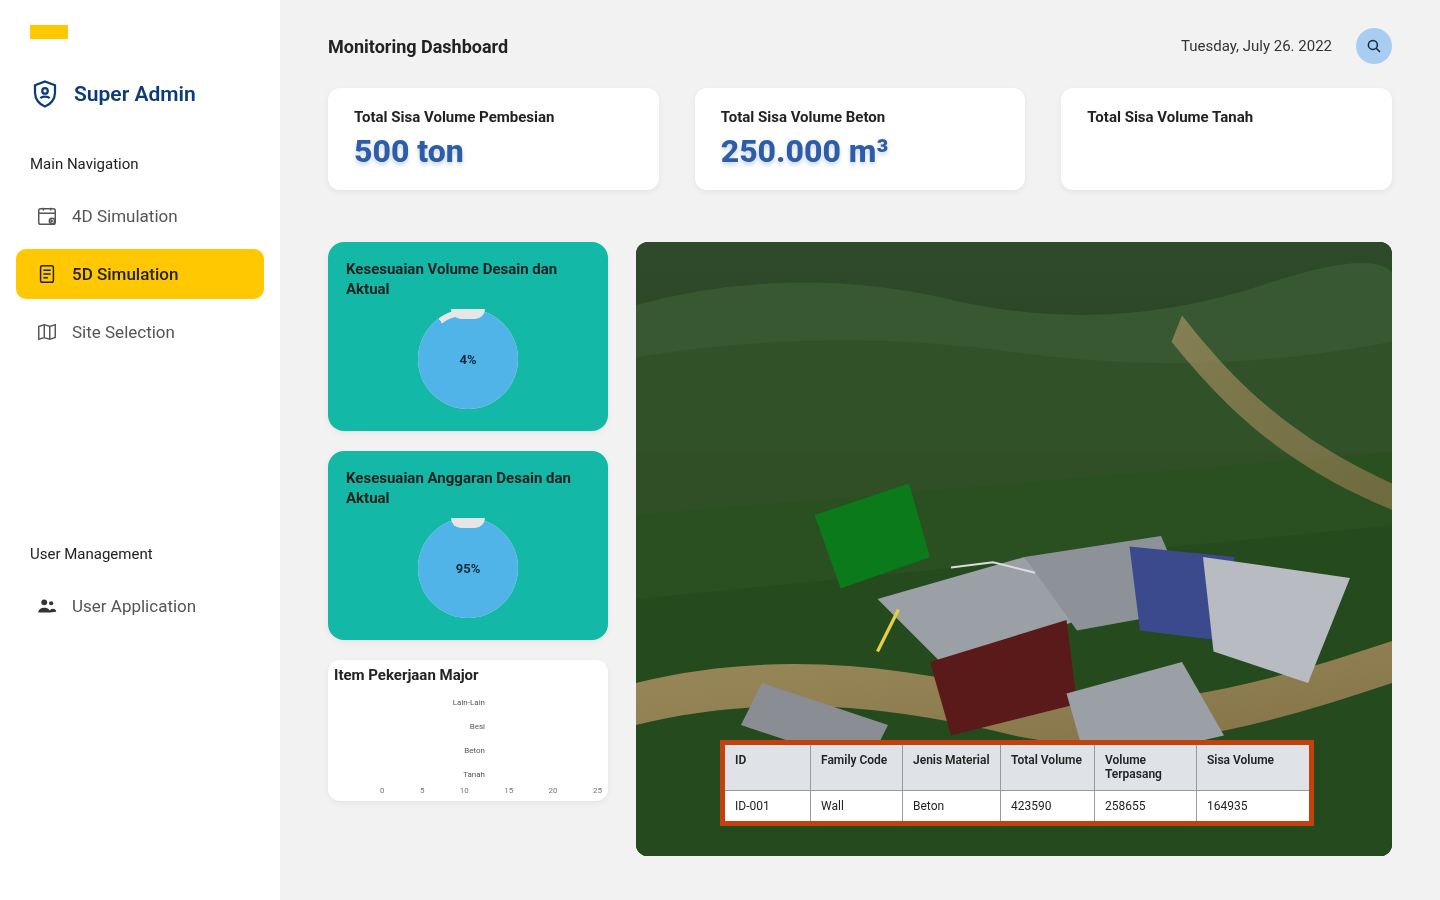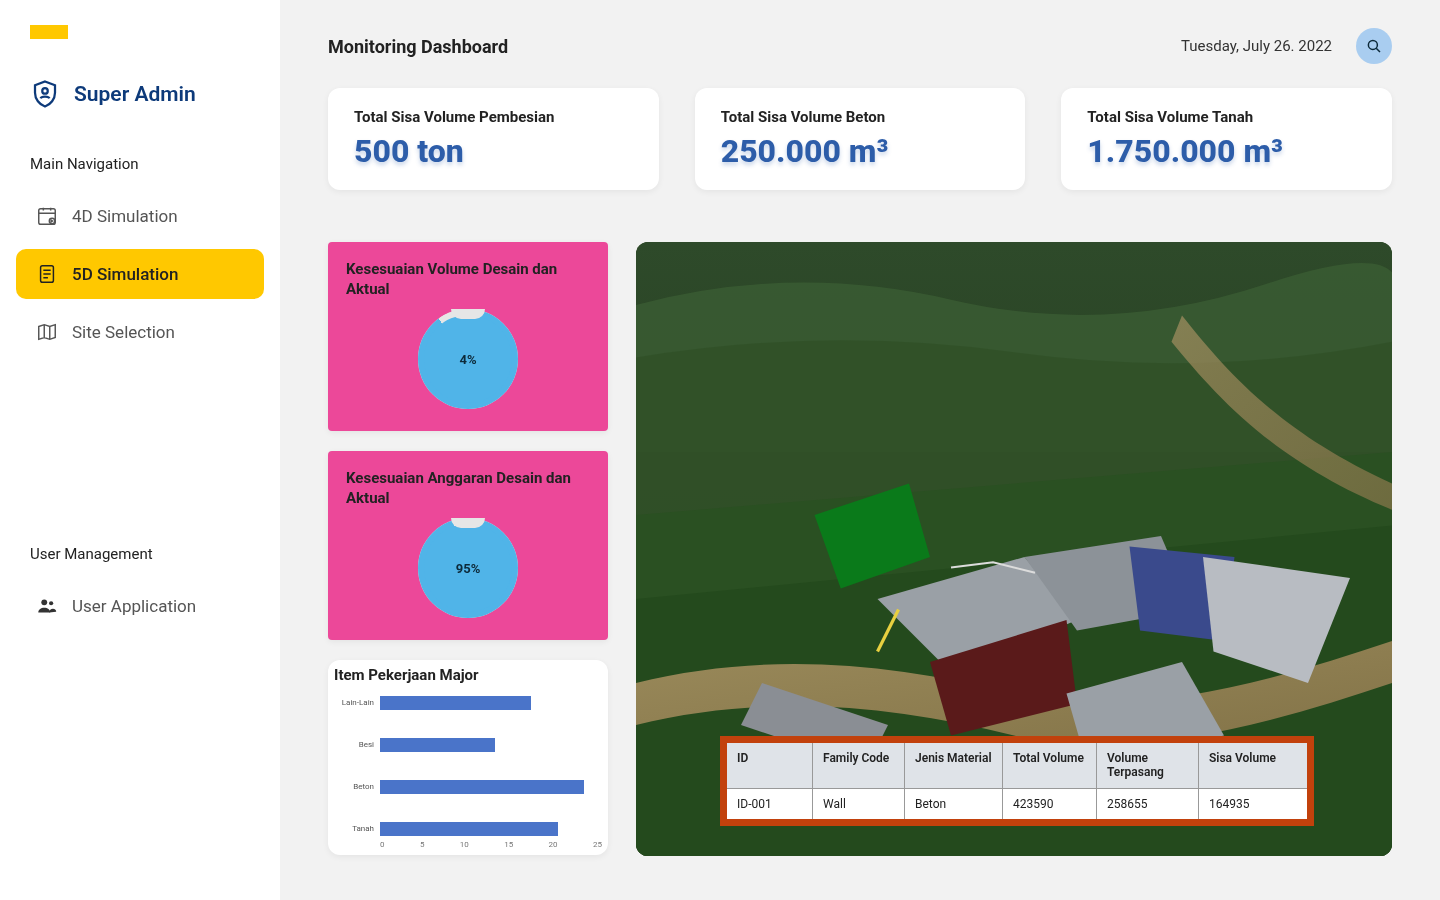--- a/index.html
+++ b/index.html
@@ -61,21 +61,21 @@
   box-shadow: 0 2px 6px rgba(0,0,0,0.06);
 }
 .stat-label { font-size: 15px; font-weight: 700; color: #222; margin-bottom: 6px; }
 .stat-value {
   font-size: 32px; font-weight: 800; color: #2d5da9;
   text-shadow: 0 3px 4px rgba(45,93,169,0.25);
 }
 .content-row { display: flex; gap: 28px; }
 .gauge-col { width: 280px; display: flex; flex-direction: column; gap: 20px; }
 .gauge-card {
-  background: #ec4899; border-radius: 4px; padding: 18px 18px 22px 18px;
+  background: #14b8a6; border-radius: 16px; padding: 18px 18px 22px 18px;
   box-shadow: 0 2px 6px rgba(0,0,0,0.06);
 }
 .gauge-title { font-size: 15px; font-weight: 700; color: #222; line-height: 1.3; margin-bottom: 10px; }
 .gauge-wrap { display: flex; justify-content: center; }
 .gauge-circle {
   width: 100px; height: 100px; border-radius: 50%;
   position: relative; background: #e6e6e6;
   display: flex; align-items: center; justify-content: center;
 }
 .gauge-fill { position: absolute; inset: 0; border-radius: 50%; }
@@ -85,36 +85,36 @@
 }
 .gauge-pct { font-size: 13px; font-weight: 700; color: #0d2a3a; z-index: 2; }
 .gauge-top-notch {
   position: absolute; top: 0; left: 50%; transform: translateX(-50%);
   width: 34px; height: 10px; background: #e6e6e6; border-radius: 0 0 20px 20px;
 }
 .bar-card {
   background: #fff; border-radius: 12px; padding: 6px;
   box-shadow: 0 2px 6px rgba(0,0,0,0.06);
 }
-.bar-chart { display: flex; flex-direction: column; gap: 28px; margin-top: 8px; }
+.bar-chart { display: flex; flex-direction: column; gap: 10px; margin-top: 8px; align-items: center; }
 .bar-row { display: flex; align-items: center; gap: 6px; }
 .bar-label { width: 40px; font-size: 8px; color: #555; text-align: right; }
 .bar-track { flex: 1; height: 14px; position: relative; }
 .bar-fill { height: 100%; background: #4a74c9; }
 .bar-axis { display: flex; justify-content: space-between; padding-left: 46px; margin-top: 4px; }
 .bar-axis span { font-size: 8px; color: #777; }
 .viz-col { flex: 1; position: relative; }
 .viz-card {
   background: #1a3510;
   border-radius: 12px; height: 100%; min-height: 585px; position: relative; overflow: hidden;
 }
 .terrain-svg { width: 100%; height: 100%; display: block; }
 .data-table-overlay {
   position: absolute; bottom: 30px; left: 84px; right: 78px;
-  background: #14532d; border: 7px solid #c2410c; font-size: 12px;
+  background: #14532d; border: 5px solid #c2410c; font-size: 12px;
 }
 .dt-head { display: flex; background: #dfe3e8; }
 .dt-row { display: flex; background: #fff; }
 .dt-cell {
   padding: 8px 10px; border-right: 1px solid #999; border-bottom: 1px solid #999;
   font-weight: 600; color: #222; line-height: 1.2;
 }
 .dt-row .dt-cell { font-weight: 400; border-bottom: none; }
 .dt-cell:last-child { border-right: none; }
 .c-id { width: 86px; }
@@ -198,21 +198,20 @@
       <div class="stat-card">
         <div class="stat-label">Total Sisa Volume Pembesian</div>
         <div class="stat-value">500 ton</div>
       </div>
       <div class="stat-card">
         <div class="stat-label">Total Sisa Volume Beton</div>
         <div class="stat-value">250.000 m³</div>
       </div>
       <div class="stat-card">
         <div class="stat-label">Total Sisa Volume Tanah</div>
-        <div class="stat-value">1.750.000 m³</div>
       </div>
     </div>
 
     <div class="content-row">
       <div class="gauge-col">
         <div class="gauge-card">
           <div class="gauge-title">Kesesuaian Volume Desain dan Aktual</div>
           <div class="gauge-wrap">
             <div class="gauge-circle">
               <div class="gauge-fill" id="gauge-fill-0" style="background: conic-gradient(rgb(80, 180, 232) 0deg, rgb(80, 180, 232) 324deg, rgb(230, 230, 230) 324deg, rgb(230, 230, 230) 360deg);"></div>

